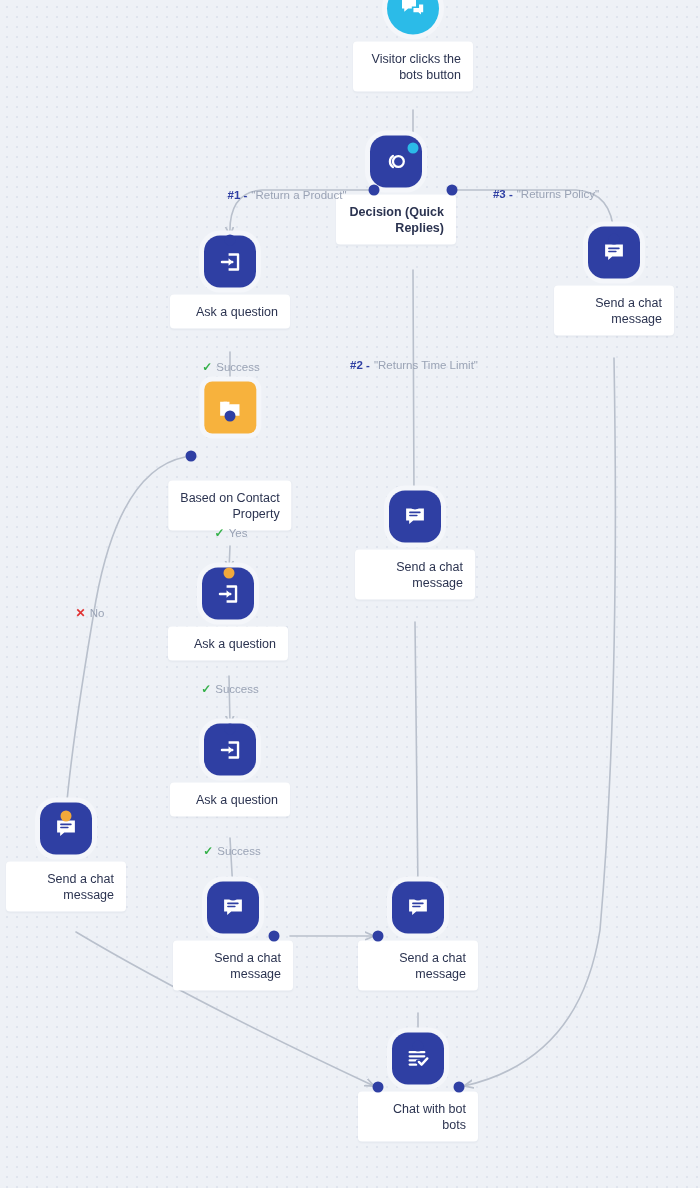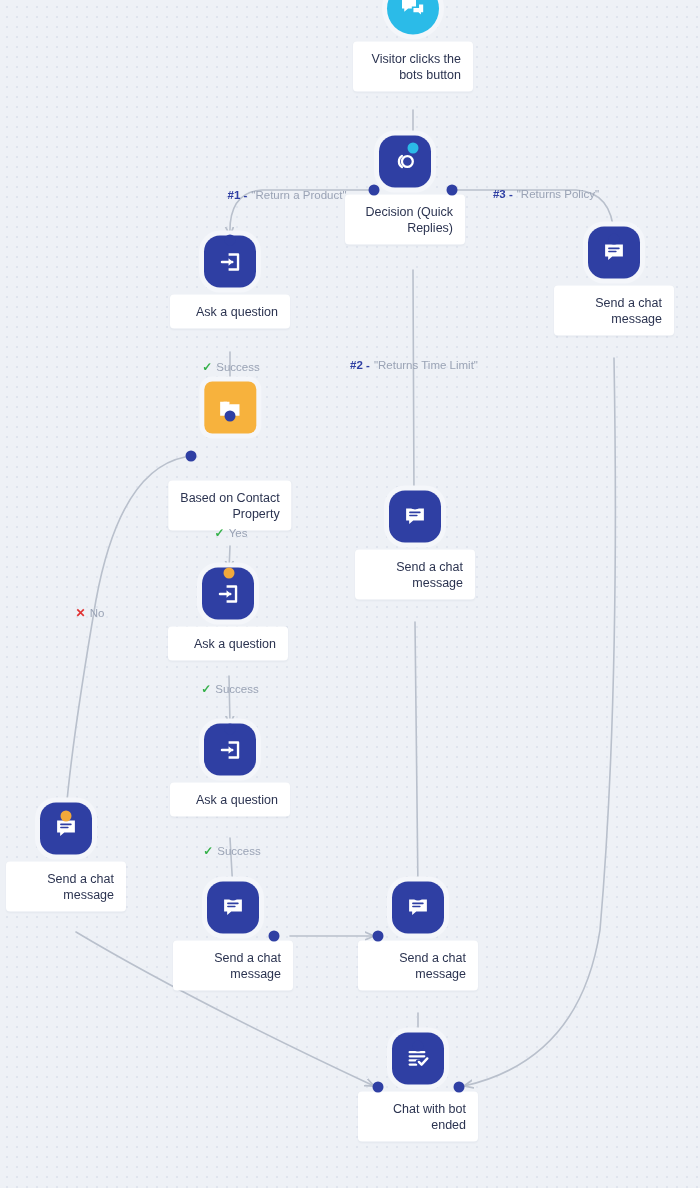--- a/index.html
+++ b/index.html
@@ -129,21 +129,21 @@
       <div class="node" style="left: 413px; top: 37px;">
         <div class="node-icon cyan">
           <svg class="ico" viewBox="0 0 24 24" width="30" height="30">
             <path d="M3.2 4.6h11.2v7.3H8.1L5 14.6v-2.7H3.2z" fill="#fff"></path>
             <path d="M16.2 8.1h4.6v7.6h-1.8v2.6l-2.9-2.6h-4.4V11h4.5z" fill="#fff" stroke="#2bbbe8" stroke-width="1.3"></path>
           </svg>
         </div>
         <div class="node-label">Visitor clicks the
 bots button</div>
       </div>
-      <div class="node" style="left: 405px; top: 190px;">
+      <div class="node" style="left: 396px; top: 190px; font-weight: bold;">
         <div class="node-icon blue">
           <svg class="ico" viewBox="0 0 24 24" width="26" height="26">
             <circle cx="14.2" cy="12" r="5.0" fill="none" stroke="#fff" stroke-width="2.1"></circle>
             <path d="M9.2 6.8a6.2 6.2 0 0 0 0 10.4" fill="none" stroke="#fff" stroke-width="2.1" stroke-linecap="round"></path>
           </svg>
         </div>
         <div class="node-label">Decision (Quick
 Replies)</div>
       </div>
       <div class="node" style="left: 230px; top: 282px;">
@@ -239,21 +239,21 @@
       <div class="node" style="left: 418px; top: 1087px;">
         <div class="node-icon blue">
           <svg class="ico" viewBox="0 0 24 24" width="26" height="26">
             <path d="M4.3 6.2h13.5M4.3 10h13.5M4.3 13.8h8.2M4.3 17.6h6.2" fill="none" stroke="#fff" stroke-width="2.1" stroke-linecap="round"></path>
             <path d="M12.2 15.1 L15.3 18.2 L21.1 11.6" fill="none" stroke="#fff" stroke-width="2.4" stroke-linecap="round" stroke-linejoin="round"></path>
             <path d="M12.2 15.1 L15.3 18.2 L21.1 11.6" fill="none" stroke="#2f3fa3" stroke-width="4.6" stroke-linecap="round" stroke-linejoin="round"></path>
             <path d="M12.8 15.2 L15.3 17.7 L20.6 11.9" fill="none" stroke="#fff" stroke-width="2.2" stroke-linecap="round" stroke-linejoin="round"></path>
           </svg>
         </div>
         <div class="node-label">Chat with bot
-ended</div>
+bots</div>
       </div>
     </div>
   <div id="ports">
       <div class="port cyan" style="left: 413px; top: 148px;"></div>
       <div class="port navy" style="left: 374px; top: 190px;"></div>
       <div class="port navy" style="left: 452px; top: 190px;"></div>
       <div class="port navy" style="left: 230px; top: 240px;"></div>
       <div class="port navy" style="left: 614px; top: 239px;"></div>
       <div class="port navy" style="left: 230px; top: 416px;"></div>
       <div class="port navy" style="left: 191px; top: 456px;"></div>

